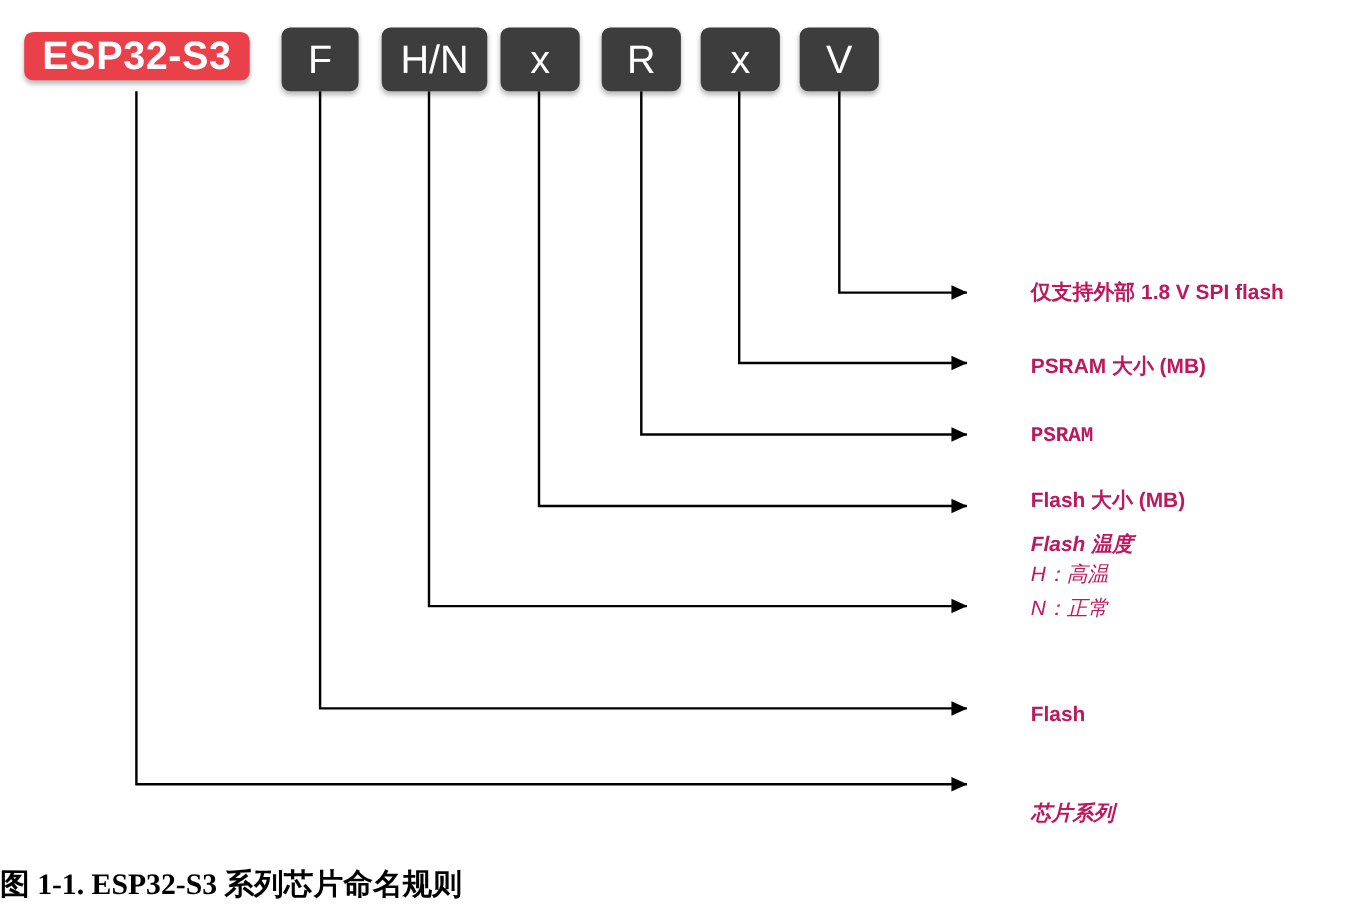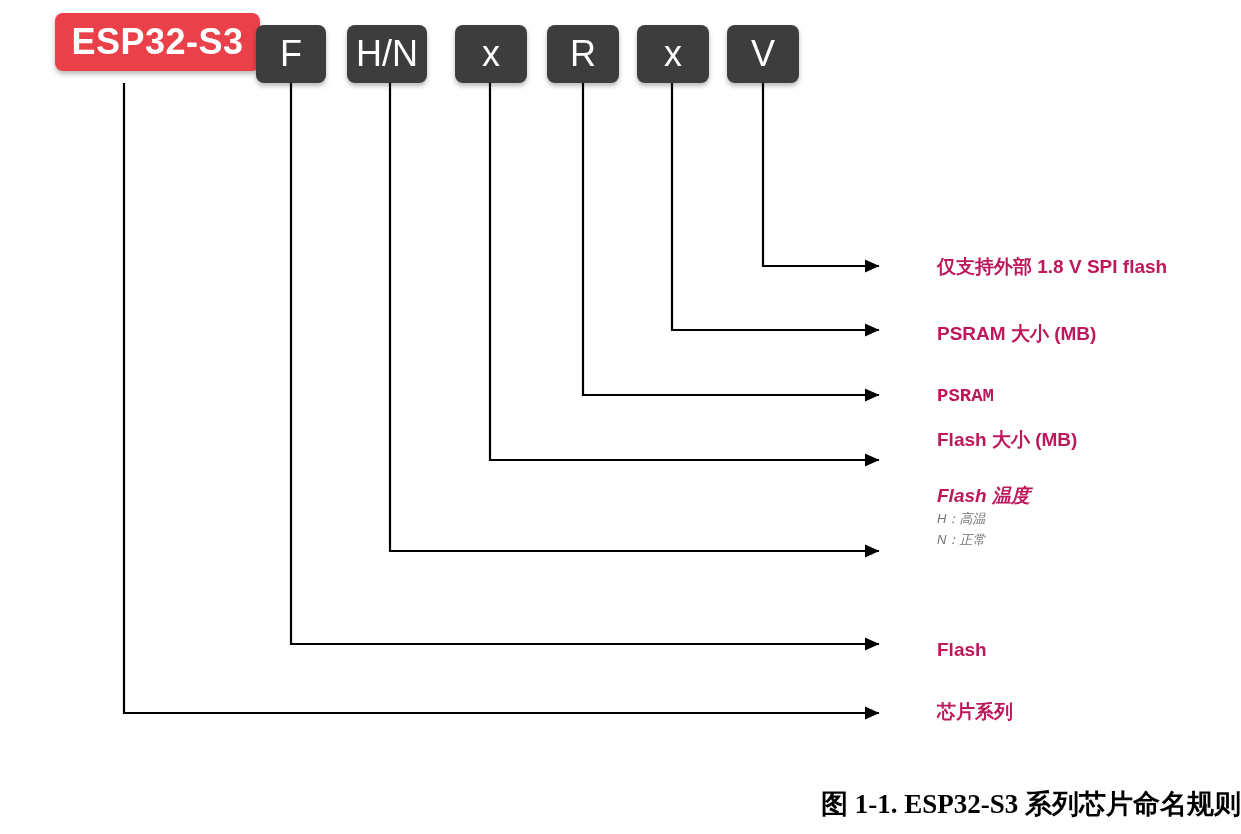--- a/index.html
+++ b/index.html
@@ -59,34 +59,34 @@
     left: 937px;
   }
   .label-title {
     font-size: 19px;
     font-weight: 700;
     color: #be185d;
     white-space: nowrap;
     line-height: 1.25;
   }
   .label-sub {
-    font-size: 13px;
+    font-size: 19px;
     font-weight: 400;
-    color: #737373;
+    color: #be185d;
     white-space: nowrap;
     line-height: 1.62;
   }
 
   
   #caption {
     position: absolute;
     left: 0;
     top: 786px;
     width: 1241px;
-    text-align: right;
+    text-align: left;
     font-family: "Liberation Serif", "DejaVu Serif", serif;
     font-size: 27px;
     font-weight: 700;
     color: #000000;
   }
 </style>
 </head>
 <body>
 
 <div id="page">
@@ -100,27 +100,27 @@
       <path d="M763,83 L763,266 L879,266" fill="none" stroke="#000000" stroke-width="2.2" marker-end="url(#arrowhead)"></path>
       <path d="M672,83 L672,330 L879,330" fill="none" stroke="#000000" stroke-width="2.2" marker-end="url(#arrowhead)"></path>
       <path d="M583,83 L583,395 L879,395" fill="none" stroke="#000000" stroke-width="2.2" marker-end="url(#arrowhead)"></path>
       <path d="M490,83 L490,460 L879,460" fill="none" stroke="#000000" stroke-width="2.2" marker-end="url(#arrowhead)"></path>
       <path d="M390,83 L390,551 L879,551" fill="none" stroke="#000000" stroke-width="2.2" marker-end="url(#arrowhead)"></path>
       <path d="M291,83 L291,644 L879,644" fill="none" stroke="#000000" stroke-width="2.2" marker-end="url(#arrowhead)"></path>
       <path d="M124,83 L124,713 L879,713" fill="none" stroke="#000000" stroke-width="2.2" marker-end="url(#arrowhead)"></path>
     </svg>
 
   <div id="boxes-layer">
-      <div class="code-box red" style="left: 22px; top: 13px; width: 205px; height: 58px; margin-left: 33px;">
+      <div class="code-box red" style="left: 22px; top: 29px; width: 205px; height: 44px;">
         <span>ESP32-S3</span>
       </div>
       <div class="code-box dark" style="left: 256px; top: 25px; width: 70px; height: 58px;">
         <span>F</span>
       </div>
-      <div class="code-box dark" style="left: 347px; top: 25px; width: 80px; height: 58px;">
+      <div class="code-box dark" style="left: 347px; top: 25px; width: 96px; height: 58px;">
         <span>H/N</span>
       </div>
       <div class="code-box dark" style="left: 455px; top: 25px; width: 72px; height: 58px;">
         <span>x</span>
       </div>
       <div class="code-box dark" style="left: 547px; top: 25px; width: 72px; height: 58px;">
         <span>R</span>
       </div>
       <div class="code-box dark" style="left: 637px; top: 25px; width: 72px; height: 58px;">
         <span>x</span>
@@ -133,31 +133,31 @@
   <div id="labels-layer">
       <div class="label-group" style="top: 255px;">
         <div class="label-title">仅支持外部 1.8 V SPI flash</div>
       </div>
       <div class="label-group" style="top: 322px;">
         <div class="label-title">PSRAM 大小 (MB)</div>
       </div>
       <div class="label-group" style="top: 385px; font-family: Liberation Mono, monospace;">
         <div class="label-title">PSRAM</div>
       </div>
-      <div class="label-group" style="top: 428px;">
+      <div class="label-group" style="top: 444px;">
         <div class="label-title">Flash 大小 (MB)</div>
       </div>
       <div class="label-group" style="top: 484px; font-style: italic;">
         <div class="label-title">Flash 温度</div>
         <div class="label-sub">H：高温</div>
         <div class="label-sub">N：正常</div>
       </div>
       <div class="label-group" style="top: 638px;">
         <div class="label-title">Flash</div>
       </div>
-      <div class="label-group" style="top: 700px;">
+      <div class="label-group" style="top: 728px; font-style: italic;">
         <div class="label-title">芯片系列</div>
       </div>
     </div>
 
   <div id="caption">图 1-1. ESP32-S3 系列芯片命名规则</div>
 
 </div>
 
 </body></html>

